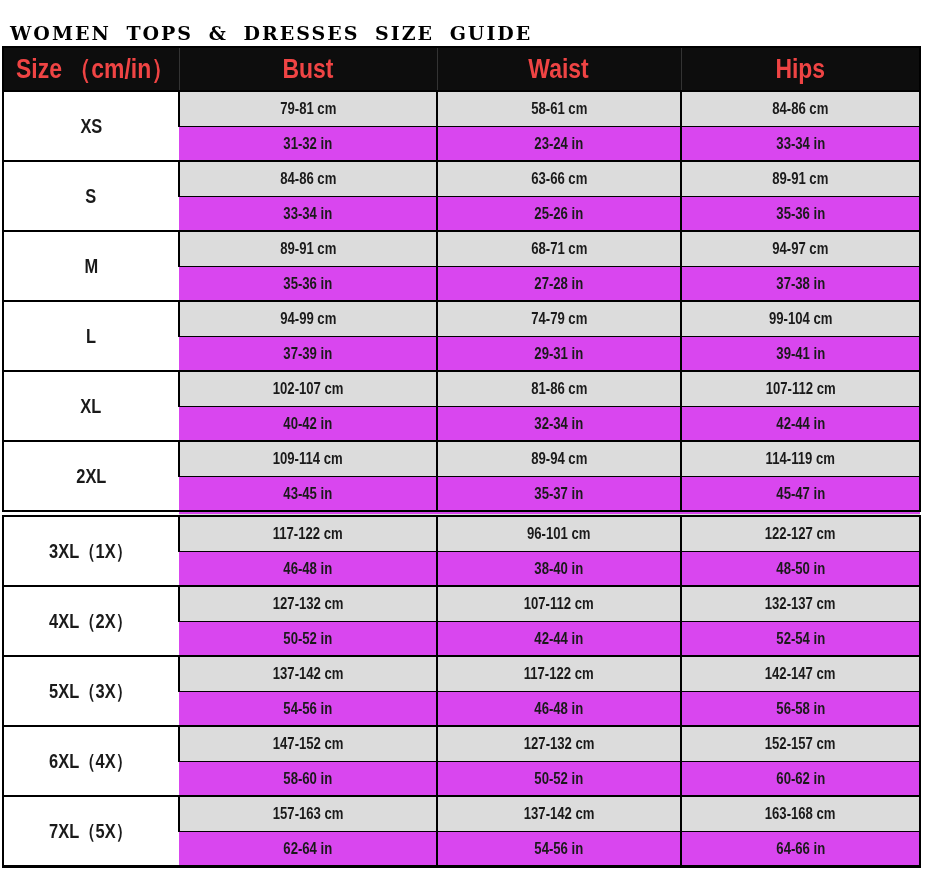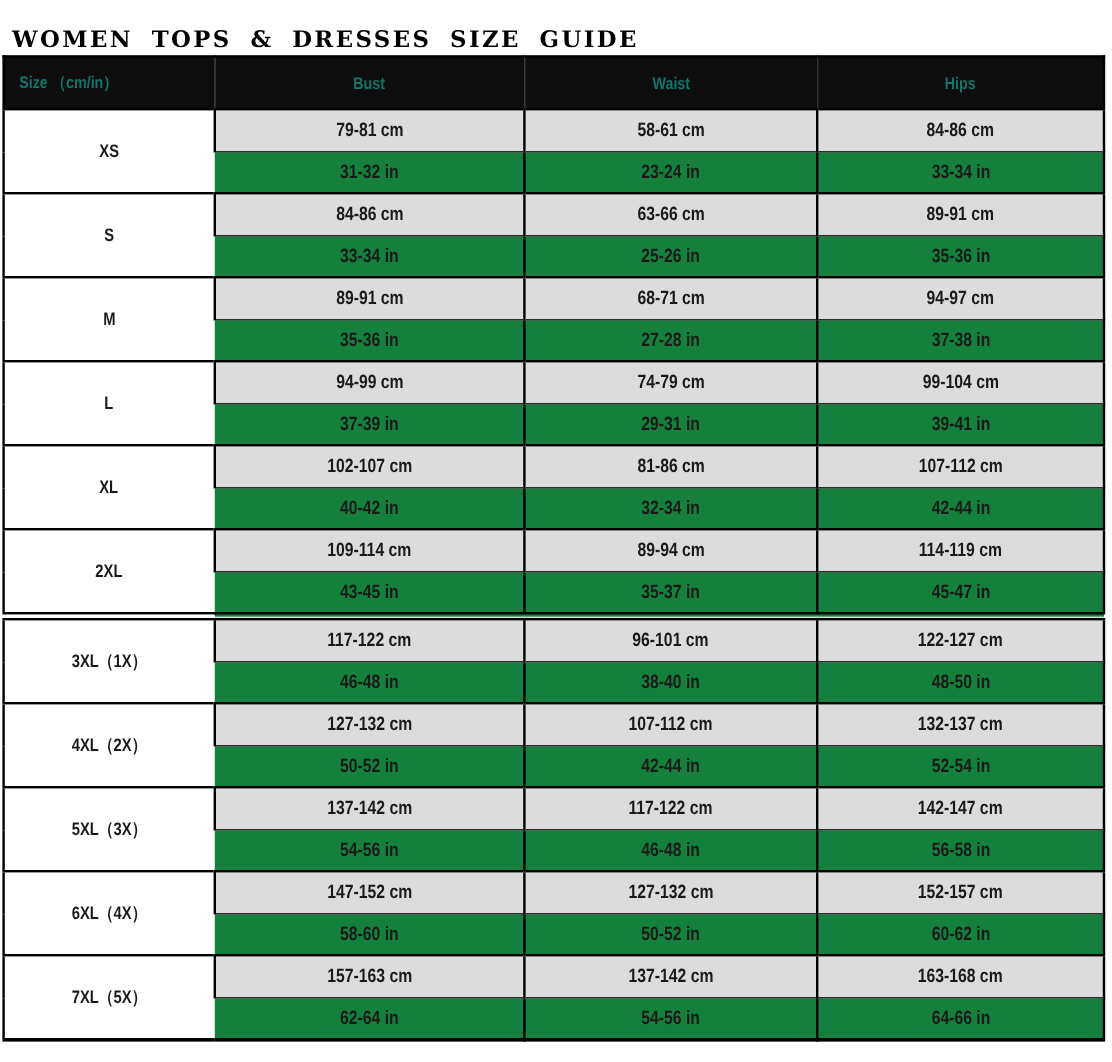--- a/index.html
+++ b/index.html
@@ -36,23 +36,23 @@
     border: 2px solid #000000;
     border-bottom-width: 3px;
   }
   col.c-size  { width: 176px; }
   col.c-bust  { width: 258px; }
   col.c-waist { width: 244px; }
   col.c-hips  { width: 239px; }
 
   thead th {
     background: #0d0d0d;
-    color: #0f766e;
+    color: #ef4444;
     height: 42px;
-    font-size: 14px;
+    font-size: 27px;
     font-weight: bold;
     text-align: center;
     vertical-align: middle;
     border-left: 1px solid #333;
     padding: 0;
   }
   thead th.size-head {
     text-align: left;
     padding-left: 12px;
     border-left: none;
@@ -71,26 +71,26 @@
   tbody { border-top: 2px solid #000000; }
   tbody.plus-divider { border-top: 7px double #000000; }
 
   tr.cm-row td.val-cell {
     background: #dcdcdc;
     height: 34px;
     border-bottom: 1px solid #000000;
     margin-left: 39px;
   }
   tr.in-row td.val-cell {
-    background: #15803d;
+    background: #d946ef;
     height: 33px;
   }
   td.size-cell {
     background: #ffffff;
-    font-size: 15px;
+    font-size: 20px;
   }
 
   
   .cond {
     display: inline-block;
     transform: scaleX(0.82);
     transform-origin: center center;
     letter-spacing: 0px;
     white-space: nowrap;
   }

